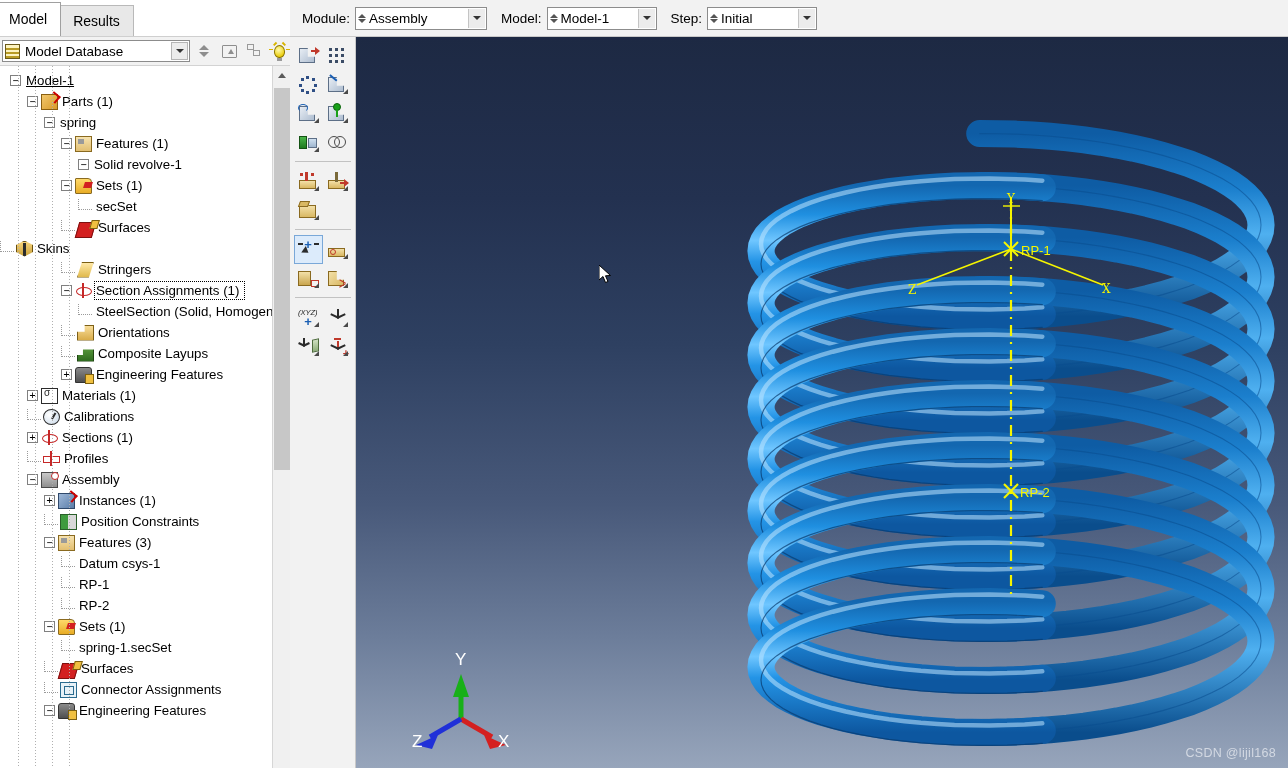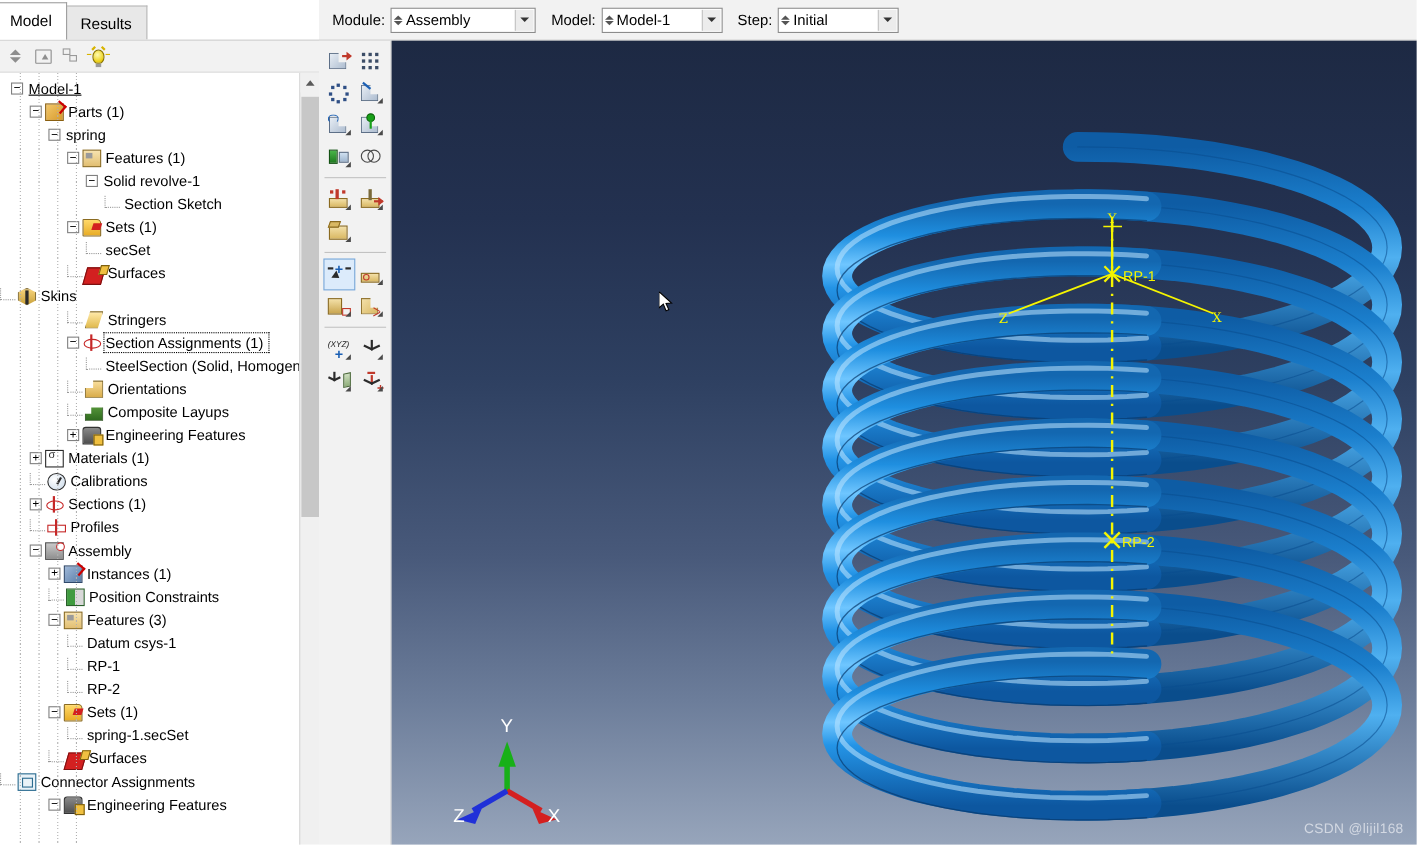--- a/index.html
+++ b/index.html
@@ -284,20 +284,27 @@
         <div class="tab active first">
           <span>Model</span>
         </div>
         <div class="tab">
           <span>Results</span>
         </div>
       </div>
     </div>
 
     <div id="combo-row">
+      <div id="db-select">
+        <span class="dbicon"></span>
+        <span class="dbtext">Model Database</span>
+        <span class="arrow">
+            <i class="tri-down"></i>
+          </span>
+      </div>
       <div class="hdr-btn">
         <span class="spin">
             <i class="tri-up-s"></i>
             <i class="tri-down-s"></i>
           </span>
       </div>
       <div class="hdr-btn">
           <span class="folder-up"></span>
         </div>
       <div class="hdr-btn">
@@ -338,25 +345,20 @@
           <div class="row" style="padding-left: 61px;">
             <span class="pm">−</span>
             <span class="ic ic-feature"></span>
             <span class="lbl">Features (1)</span>
           </div>
           <div class="row" style="padding-left: 78px;">
             <span class="pm">−</span>
             <span style="width: 2px; flex: 0 0 auto;"></span>
             <span class="lbl">Solid revolve-1</span>
           </div>
-          <div class="row" style="padding-left: 95px;">
-            <span class="leaf-stub"></span>
-            <span style="width: 2px; flex: 0 0 auto;"></span>
-            <span class="lbl">Section Sketch</span>
-          </div>
           <div class="row" style="padding-left: 61px;">
             <span class="pm">−</span>
             <span class="ic ic-sets"></span>
             <span class="lbl">Sets (1)</span>
           </div>
           <div class="row" style="padding-left: 78px;">
             <span class="leaf-stub"></span>
             <span style="width: 2px; flex: 0 0 auto;"></span>
             <span class="lbl">secSet</span>
           </div>
@@ -463,21 +465,21 @@
           <div class="row" style="padding-left: 61px;">
             <span class="leaf-stub"></span>
             <span style="width: 2px; flex: 0 0 auto;"></span>
             <span class="lbl">spring-1.secSet</span>
           </div>
           <div class="row" style="padding-left: 44px;">
             <span class="leaf-stub"></span>
             <span class="ic ic-surf"></span>
             <span class="lbl">Surfaces</span>
           </div>
-          <div class="row" style="">
+          <div class="row" style="padding-left: 44px;">
             <span class="leaf-stub"></span>
             <span class="ic ic-conn"></span>
             <span class="lbl">Connector Assignments</span>
           </div>
           <div class="row" style="padding-left: 44px;">
             <span class="pm">−</span>
             <span class="ic ic-eng"></span>
             <span class="lbl">Engineering Features</span>
           </div>
           <div class="guide" style="left: 18px;"></div>

